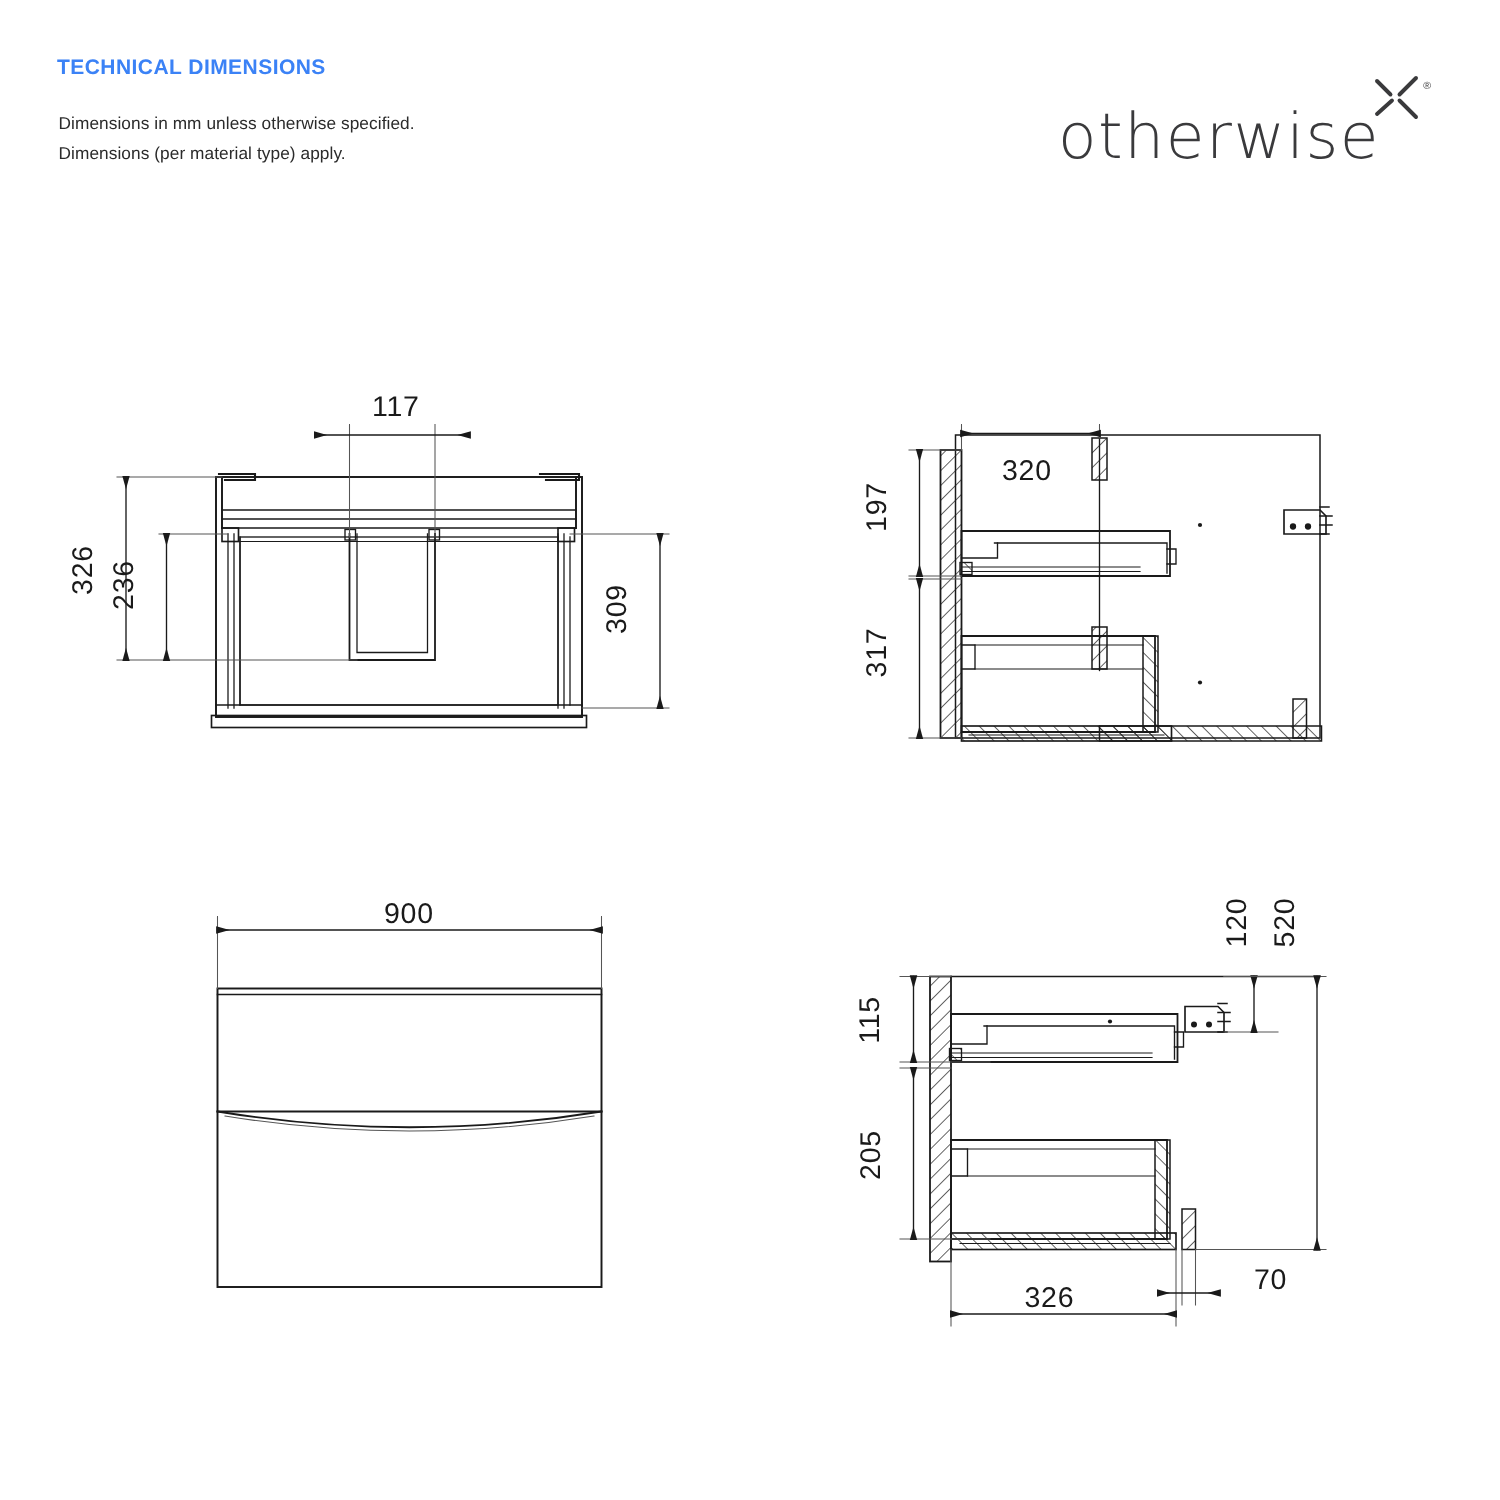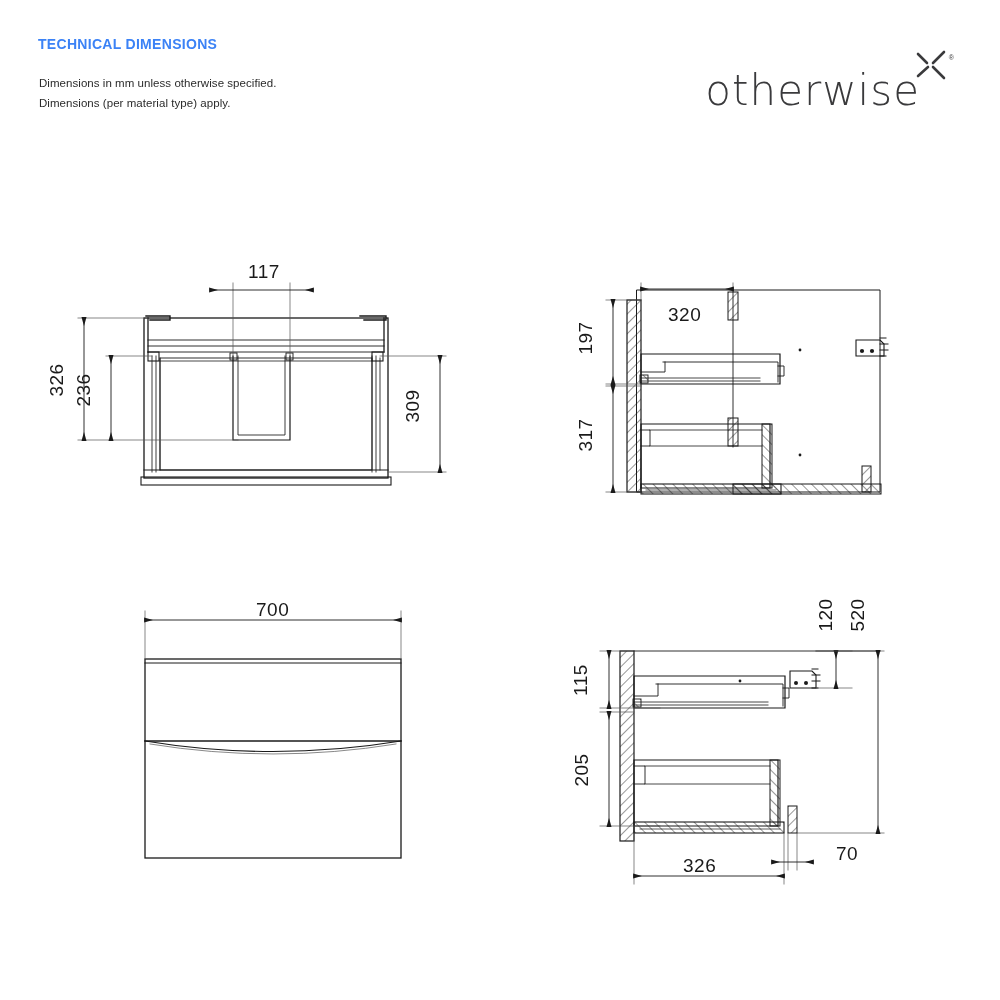--- a/index.html
+++ b/index.html
@@ -315,21 +315,21 @@
 <div class="dim-label dim-vert" style="left:67px; top:379px;">236</div>
 
 <div class="dim-label dim-vert" style="left:396px; top:395px;">309</div>
 
 <div class="dim-label" style="left:668px; top:260px;margin-top:44px;">320</div>
 
 <div class="dim-label dim-vert" style="left:569px; top:327px;">197</div>
 
 <div class="dim-label dim-vert" style="left:569px; top:424px;">317</div>
 
-<div class="dim-label" style="left:256px; top:599px;">700</div>
+<div class="dim-label" style="left:256px; top:599px;">900</div>
 
 <div class="dim-label dim-vert" style="left:809px; top:604px;">120</div>
 
 <div class="dim-label dim-vert" style="left:841px; top:604px;">520</div>
 
 <div class="dim-label dim-vert" style="left:565px; top:669px;">115</div>
 
 <div class="dim-label dim-vert" style="left:565px; top:759px;">205</div>
 
 <div class="dim-label" style="left:683px; top:855px;">326</div>

